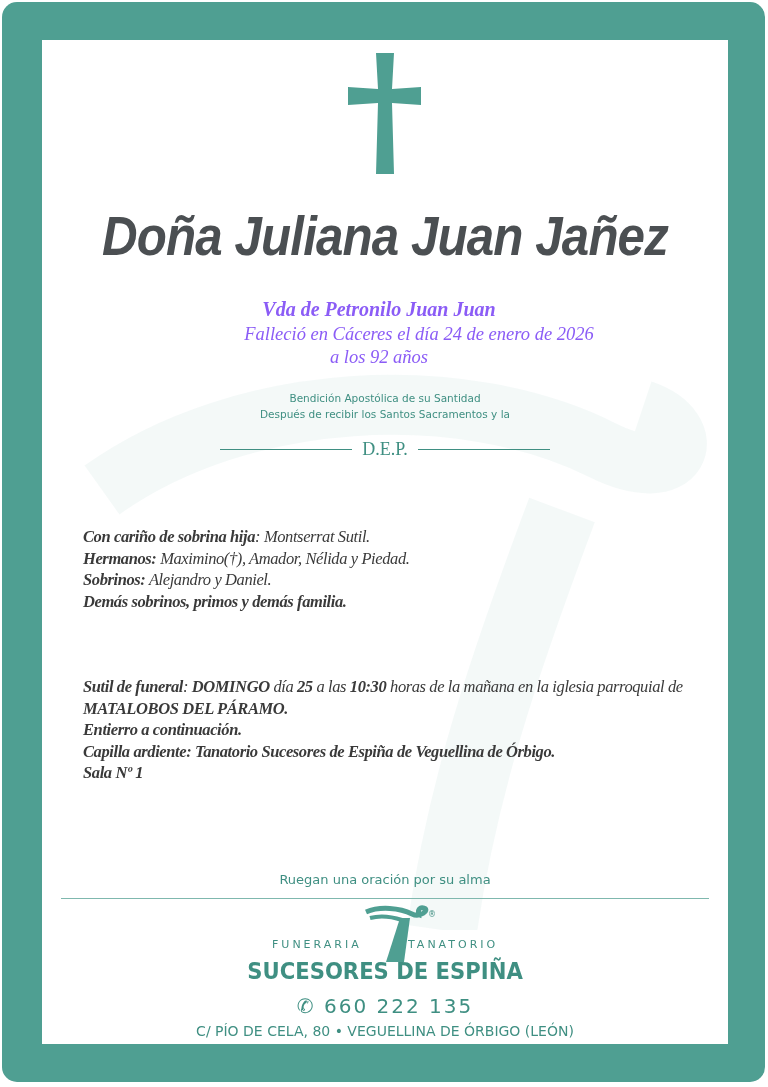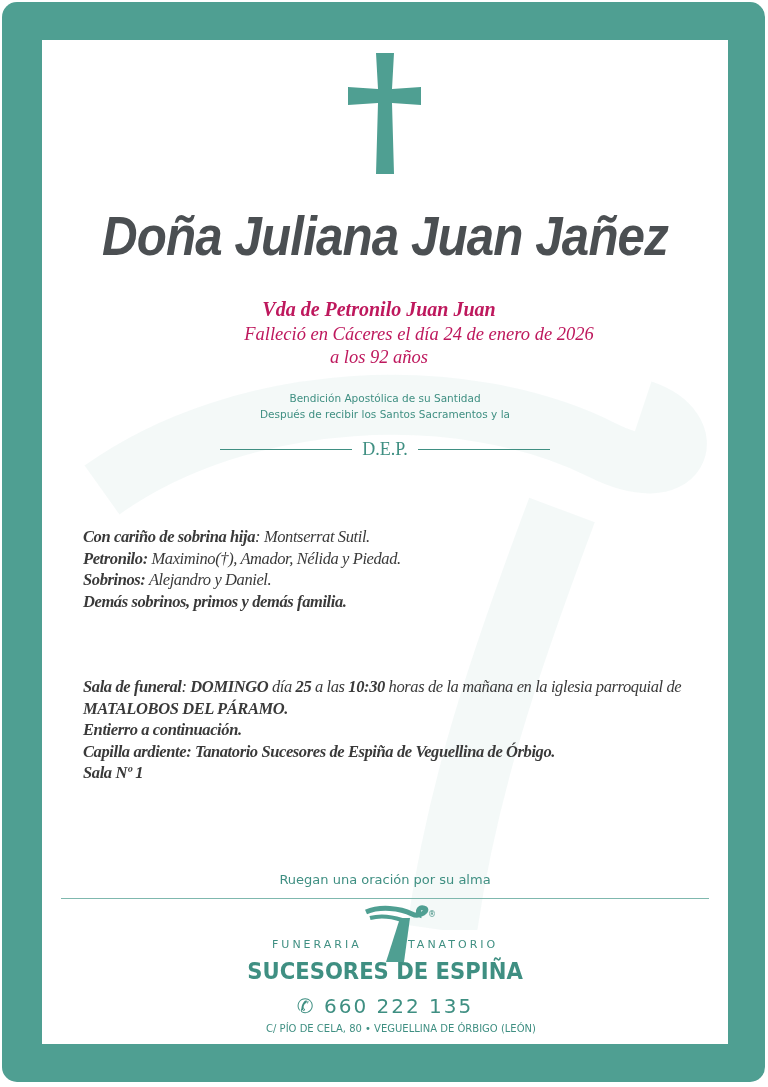--- a/index.html
+++ b/index.html
@@ -5,21 +5,21 @@
   html, body { margin:0; padding:0; }
   body { width:768px; height:1087px; background:#ffffff; position:relative; overflow:hidden; }
   .frame { position:absolute; left:2px; top:2px; width:763px; height:1080px; background:#4f9f92;border-radius:15px; }
   .panel { position:absolute; left:40px; top:38px; width:686px; height:1004px; background:#ffffff; overflow:hidden; }
   .watermark { position:absolute; left:0; top:330px; width:686px; height:560px; opacity:0.06; }
   .cross { position:absolute; left:306px; top:13px; width:73px; height:121px; }
   .name { position:absolute; left:0; width:686px; top:163px; text-align:center;
           font-family:"Liberation Sans", sans-serif; font-weight:bold; font-style:italic;
           font-size:56px; color:#4b4f52; letter-spacing:-1px; transform:scaleX(0.88); transform-origin:center; }
   .serif-line { position:absolute; left:0; width:674px; text-align:center;
-          font-family:"Liberation Serif", serif; font-style:italic; color:#be185d; }
+          font-family:"Liberation Serif", serif; font-style:italic; color:#8b5cf6; }
   .widow { top:258px; font-size:20px; font-weight:bold; }
   .died { top:284px; font-size:18.5px;margin-left:40px; }
   .age { top:307px; font-size:18.5px; }
   .sacr { position:absolute; left:0; width:686px; text-align:center; top:350px;
           font-family:"DejaVu Sans", sans-serif; font-size:10.5px; color:#3f8f82; line-height:16px; }
   .dep-row { position:absolute; top:397px; left:178px; width:330px; height:24px; display:flex; align-items:center; gap:10px;justify-content:space-between; }
   .dep-line { flex:1; height:1px; background:#3f8f82; }
   .dep { font-family:"Liberation Serif", serif; font-size:18px; color:#3f8f82; }
   .family { position:absolute; left:41px; top:486px; width:620px;
           font-family:"Liberation Serif", serif; font-style:italic; font-size:16.5px; color:#3a3a3a; line-height:21.5px; letter-spacing:-0.4px; }
@@ -31,22 +31,22 @@
           font-family:"DejaVu Sans", sans-serif; font-size:13px; color:#3f8f82; }
   .rule { position:absolute; left:19px; width:648px; top:858px; height:1px; background:#7fb8ae; }
   .logo-svg { position:absolute; left:318px; top:864px; width:80px; height:60px; }
   .reg { position:absolute; left:386px; top:870px; font-family:"DejaVu Sans", sans-serif; font-size:8px; color:#3f8f82; }
   .fun-lbl { position:absolute; left:230px; top:898px; font-family:"DejaVu Sans", sans-serif; font-size:11px; letter-spacing:3px; color:#3f8f82; }
   .tan-lbl { position:absolute; left:366px; top:898px; font-family:"DejaVu Sans", sans-serif; font-size:11px; letter-spacing:3px; color:#3f8f82; }
   .brand { position:absolute; left:0; width:686px; top:918px; text-align:center;
           font-family:"DejaVu Sans", sans-serif; font-weight:bold; font-size:23px; color:#3f8f82; transform:scaleX(0.92); }
   .phone { position:absolute; left:0; width:686px; top:954px; text-align:center;
           font-family:"DejaVu Sans", sans-serif; font-weight:normal; font-size:20px; color:#3f8f82; letter-spacing:2px; }
-  .addr { position:absolute; left:16px; width:686px; top:983px; text-align:center;
-          font-family:"DejaVu Sans", sans-serif; font-size:10px; color:#3f8f82; }
+  .addr { position:absolute; left:0; width:686px; top:983px; text-align:center;
+          font-family:"DejaVu Sans", sans-serif; font-size:14px; color:#3f8f82; }
 </style>
 </head>
 <body>
 
 <div class="frame">
   <div class="panel">
 
     <svg class="watermark" viewBox="0 0 686 560">
       <path d="M60 120 C200 20, 420 10, 560 80 C640 120, 660 60, 600 40" stroke="#4f9f92" stroke-width="60" fill="none"></path>
       <path d="M520 140 C460 300, 420 420, 400 560" stroke="#4f9f92" stroke-width="70" fill="none"></path>
@@ -67,27 +67,27 @@
     </div>
 
     <div class="dep-row">
       <div class="dep-line"></div>
       <span class="dep">D.E.P.</span>
       <div class="dep-line"></div>
     </div>
 
     <div class="family">
       <div><b>Con cariño de sobrina hija</b><span>: </span><span>Montserrat Sutil.</span></div>
-      <div><b>Petronilo:</b><span> </span><span>Maximino(†), Amador, Nélida y Piedad.</span></div>
+      <div><b>Hermanos:</b><span> </span><span>Maximino(†), Amador, Nélida y Piedad.</span></div>
       <div><b>Sobrinos:</b><span> </span><span>Alejandro y Daniel.</span></div>
       <div><b>Demás sobrinos, primos y demás familia.</b></div>
     </div>
 
     <div class="funeral">
-      <div><b>Sala de funeral</b><span>: </span><b>DOMINGO</b><span> día </span><b>25</b><span> a las </span><b>10:30</b><span> horas de la mañana en la iglesia parroquial de </span><b>MATALOBOS DEL PÁRAMO.</b></div>
+      <div><b>Sutil de funeral</b><span>: </span><b>DOMINGO</b><span> día </span><b>25</b><span> a las </span><b>10:30</b><span> horas de la mañana en la iglesia parroquial de </span><b>MATALOBOS DEL PÁRAMO.</b></div>
       <div><b>Entierro a continuación.</b></div>
       <div><b>Capilla ardiente: Tanatorio Sucesores de Espiña de Veguellina de Órbigo.</b></div>
       <div><b>Sala Nº 1</b></div>
     </div>
 
     <div class="pray">Ruegan una oración por su alma</div>
     <div class="rule"></div>
 
     <svg class="logo-svg" viewBox="0 0 80 60">
       <path d="M6 8 C20 2, 40 4, 52 10 C60 14, 70 6, 64 4 C58 2, 56 10, 62 12" stroke="#4f9f92" stroke-width="5" fill="none"></path>

